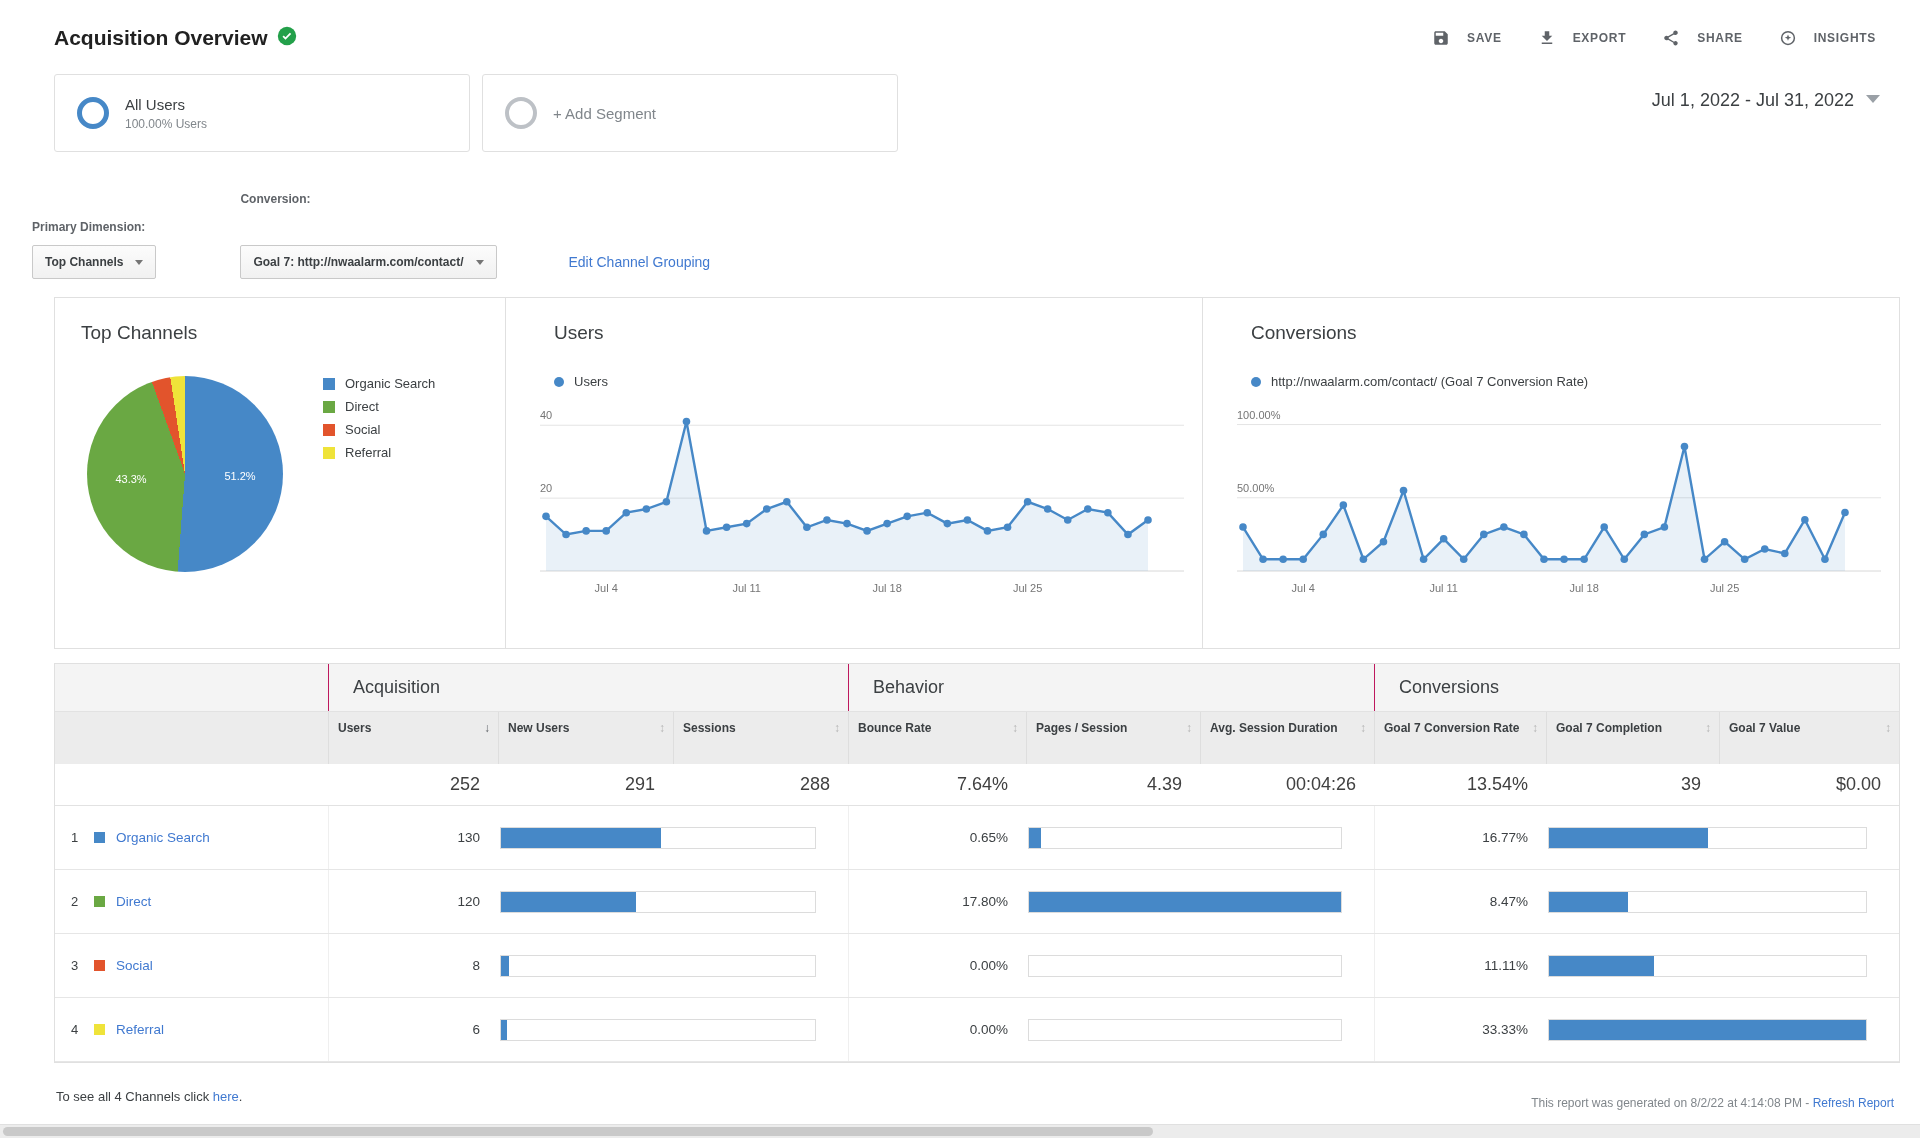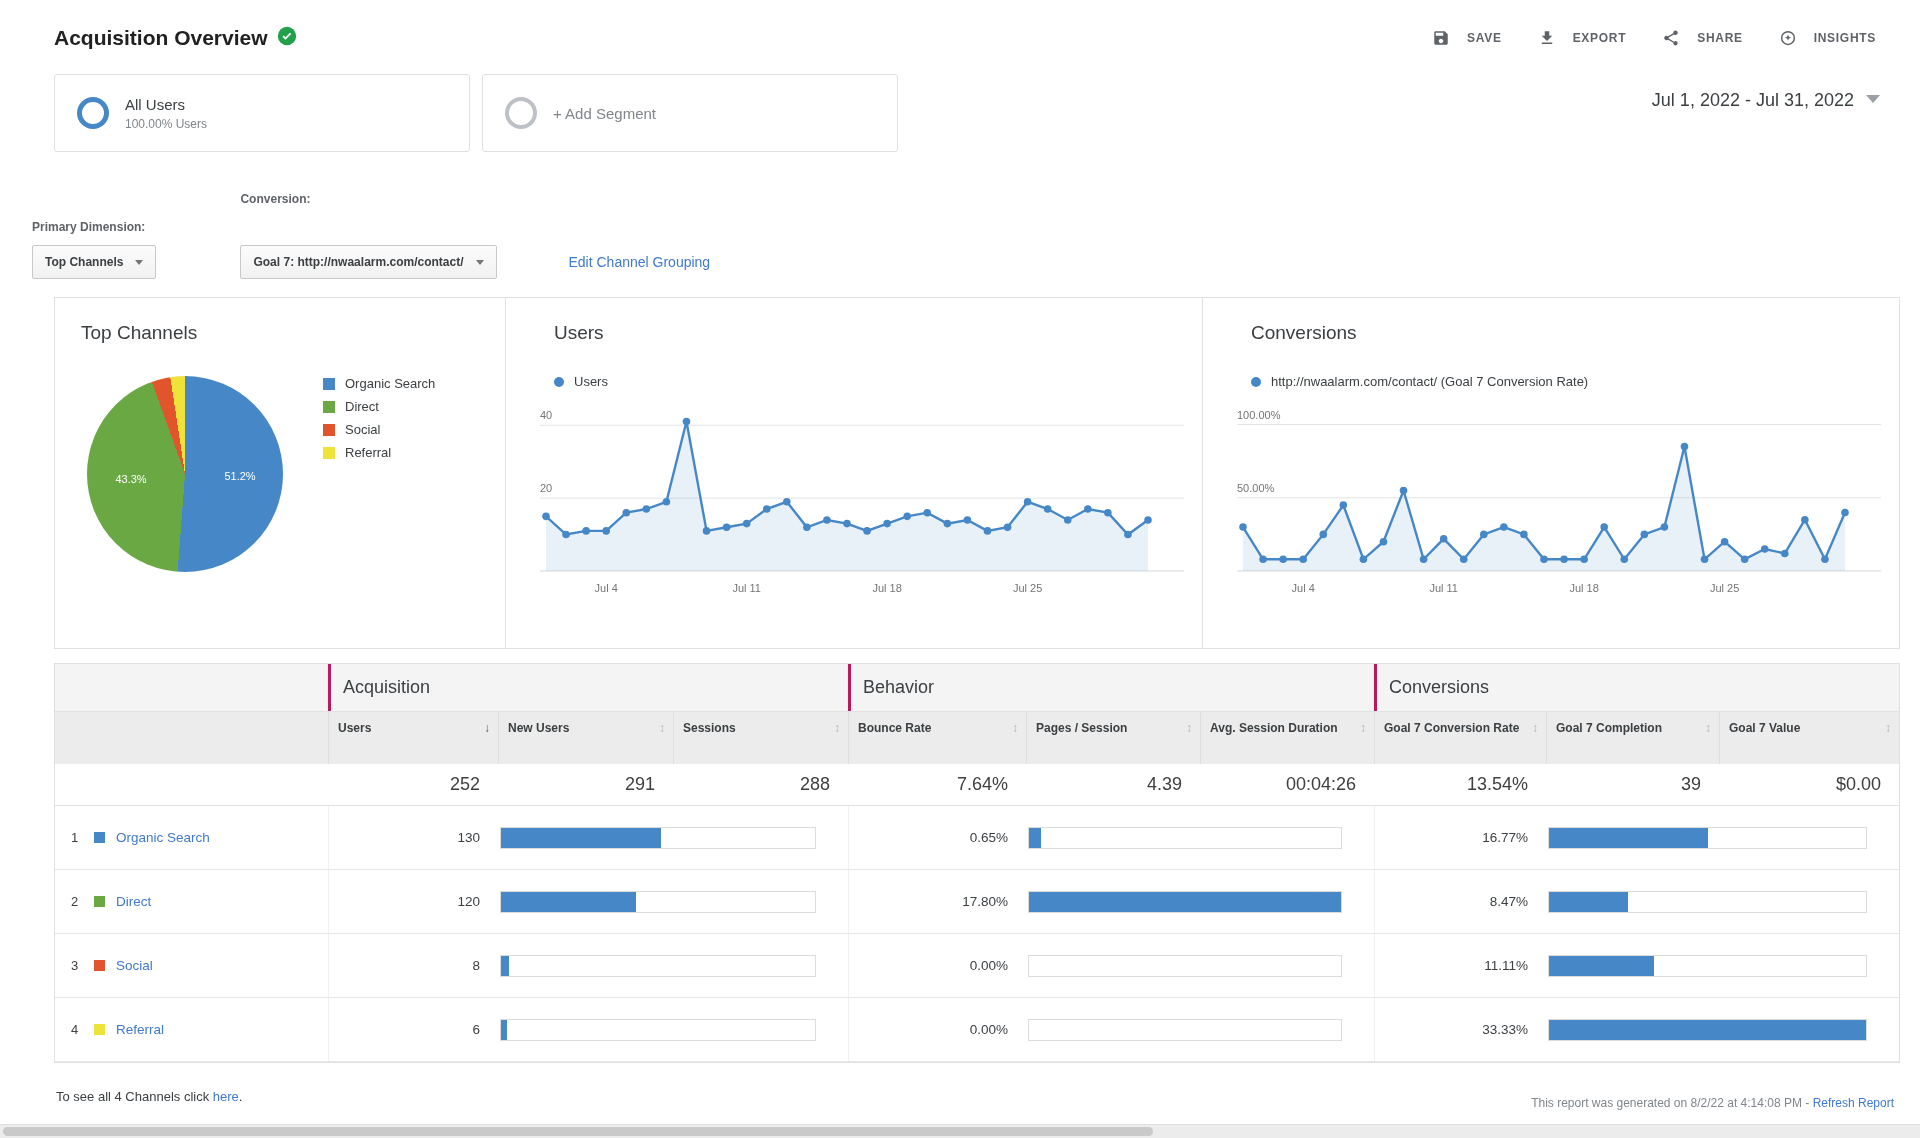--- a/index.html
+++ b/index.html
@@ -62,22 +62,22 @@
 
   .line-legend { display:flex; align-items:center; gap:10px; margin:30px 0 4px 22px; font-size:13px; color:#3c4043; }
   .legend-dot { width:10px; height:10px; border-radius:50%; background:#4688c7; flex:none; }
   .line-svg { display:block; margin-top:4px; }
   svg text { font-family:"Liberation Sans", sans-serif; }
 
   
   .table { margin:14px 20px 0 54px; width:1846px; border:1px solid #e0e0e0; }
   .grid-row { display:grid; grid-template-columns:273px 170px 175px 175px 178px 174px 174px 172px 173px 180px; }
   .ghead-row { background:#f4f4f4; height:48px; border-bottom:1px solid #e2e2e2; }
-  .ghead-cell { grid-column:span 3; display:flex; align-items:center; padding-left:12px;
-                font-size:18px; color:#3c4043; border-left:3px solid #be185d; }
+  .ghead-cell { grid-column:span 3; display:flex; align-items:center; padding-left:24px;
+                font-size:18px; color:#3c4043; border-left:1px solid #be185d; }
   .subhead-row { background:#ececec; height:52px; }
   .sh-cell { display:flex; justify-content:space-between; align-items:flex-start; gap:4px;
              padding:9px 8px 0 9px; font-size:12px; font-weight:bold; color:#3c4043;
              border-left:1px solid #dedede; cursor:pointer; line-height:1.3; }
   .sh-empty { border-left:none; }
   .sort { font-size:12px; color:#b7b7b7; font-weight:normal; flex:none; }
   .sort.active { color:#5f6368; font-weight:bold; }
 
   .totals-row { height:42px; background:#fff; border-bottom:1px solid #e2e2e2; }
   .t-cell { display:flex; align-items:center; justify-content:flex-end; padding-right:18px; font-size:18px; color:#404040; }

